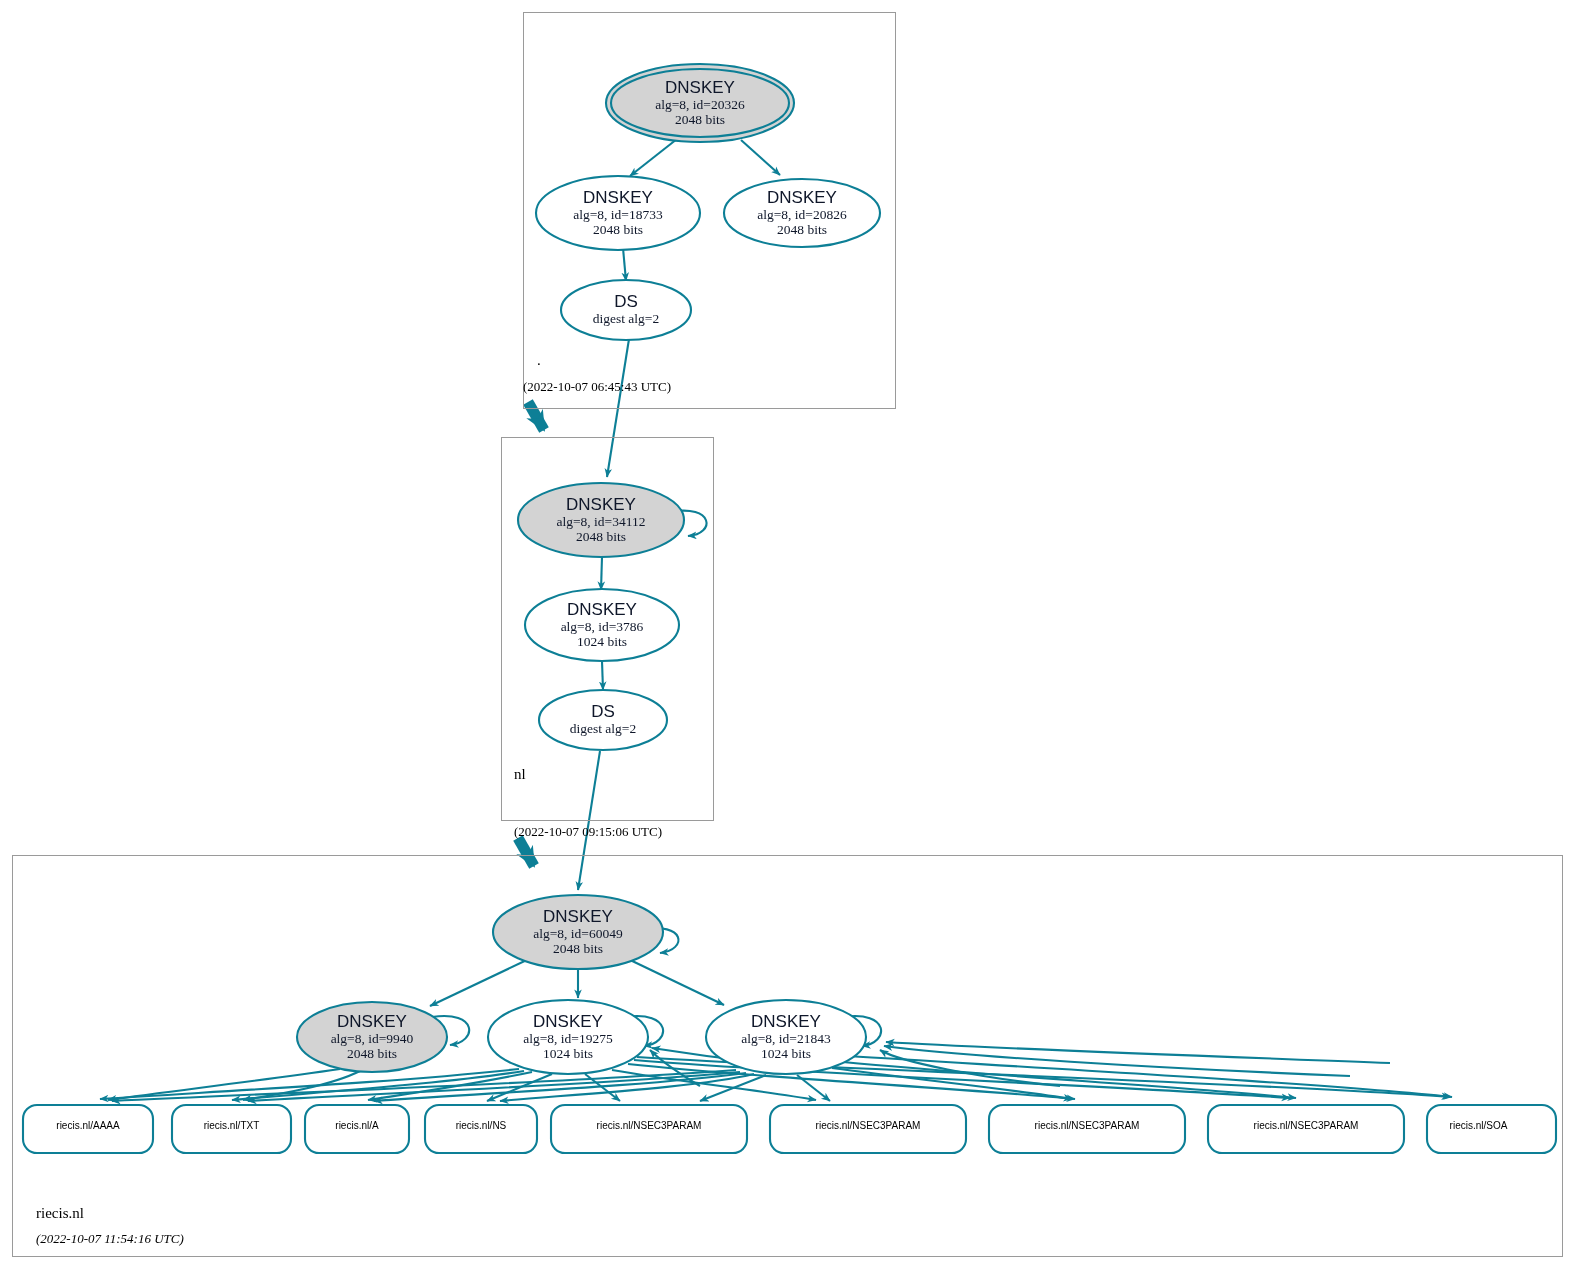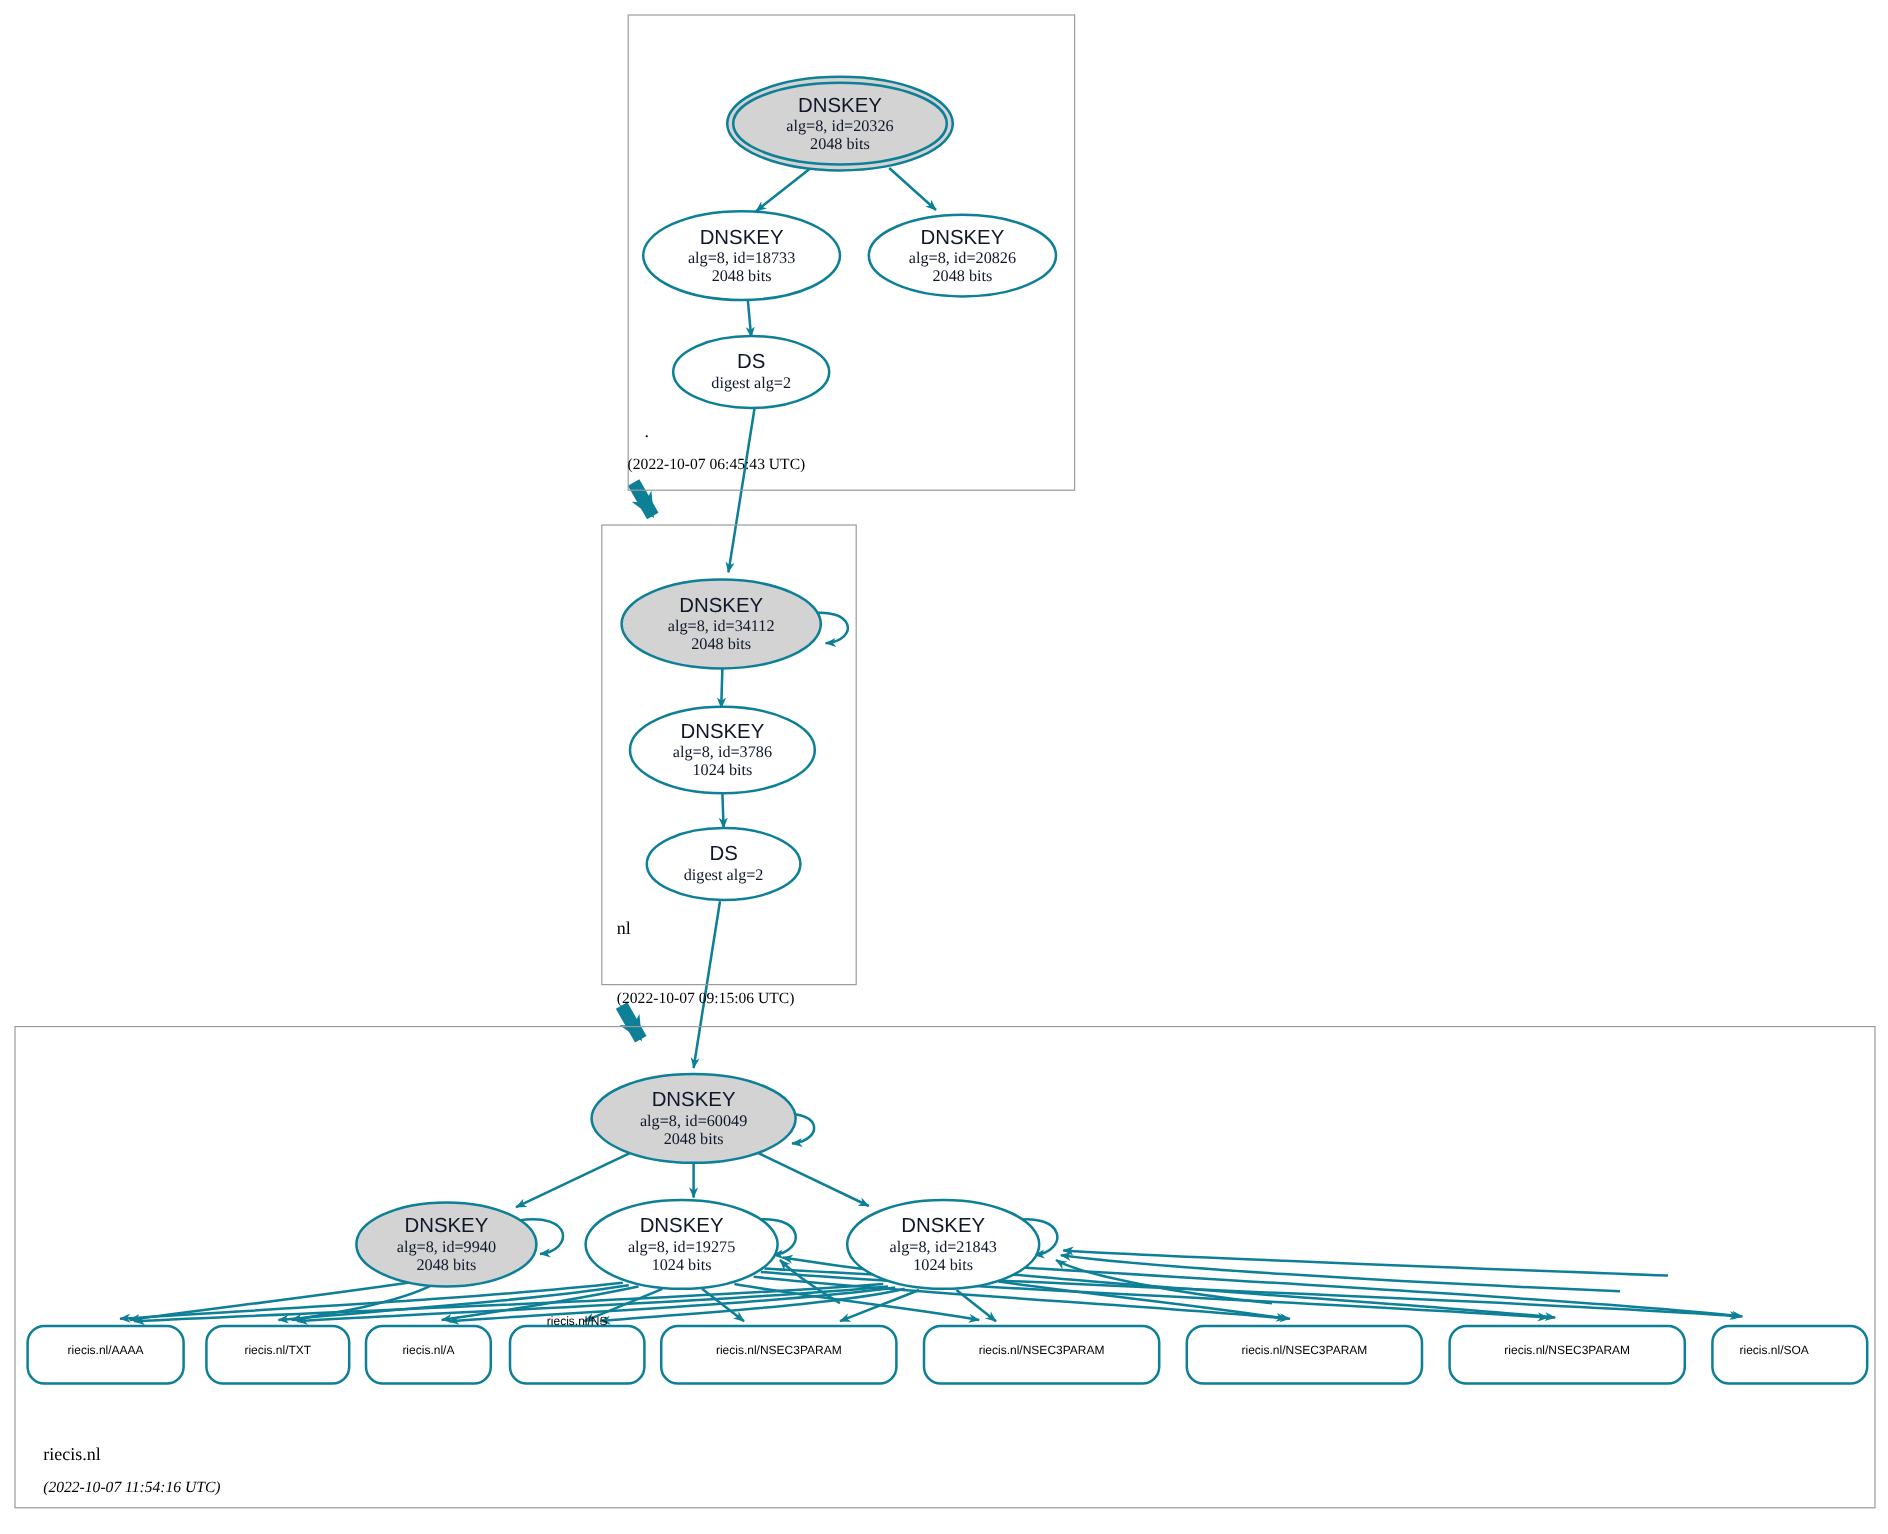--- a/index.html
+++ b/index.html
@@ -197,20 +197,20 @@
 
   <div class="node-text" style="left:696px;top:1012px;width:180px;">
     <div class="nt-title">DNSKEY</div>
     <div class="nt-sub">alg=8, id=21843</div>
     <div class="nt-sub">1024 bits</div>
   </div>
 
   <div class="rr-text" style="left:23px;top:1120px;width:130px;">riecis.nl/AAAA</div>
   <div class="rr-text" style="left:172px;top:1120px;width:119px;">riecis.nl/TXT</div>
   <div class="rr-text" style="left:305px;top:1120px;width:104px;">riecis.nl/A</div>
-  <div class="rr-text" style="left:425px;top:1096px;width:112px;">riecis.nl/NS</div>
+  <div class="rr-text" style="left:425px;top:1120px;width:112px;">riecis.nl/NS</div>
   <div class="rr-text" style="left:551px;top:1120px;width:196px;">riecis.nl/NSEC3PARAM</div>
   <div class="rr-text" style="left:770px;top:1120px;width:196px;">riecis.nl/NSEC3PARAM</div>
   <div class="rr-text" style="left:989px;top:1120px;width:196px;">riecis.nl/NSEC3PARAM</div>
   <div class="rr-text" style="left:1208px;top:1120px;width:196px;">riecis.nl/NSEC3PARAM</div>
   <div class="rr-text" style="left:1427px;top:1120px;width:103px;">riecis.nl/SOA</div>
 
 </div>
 
 </body></html>

